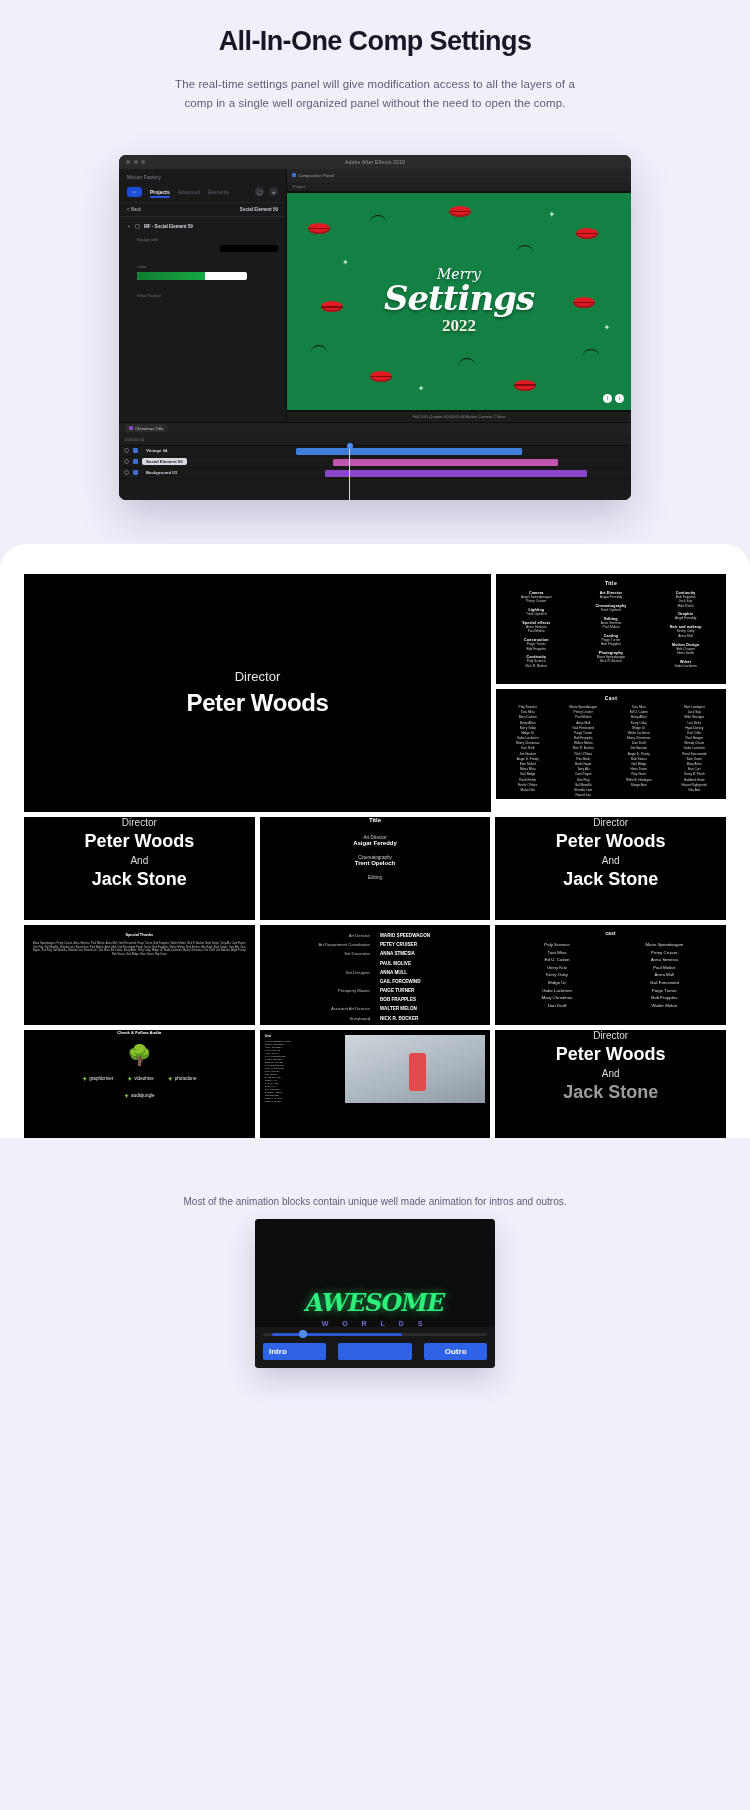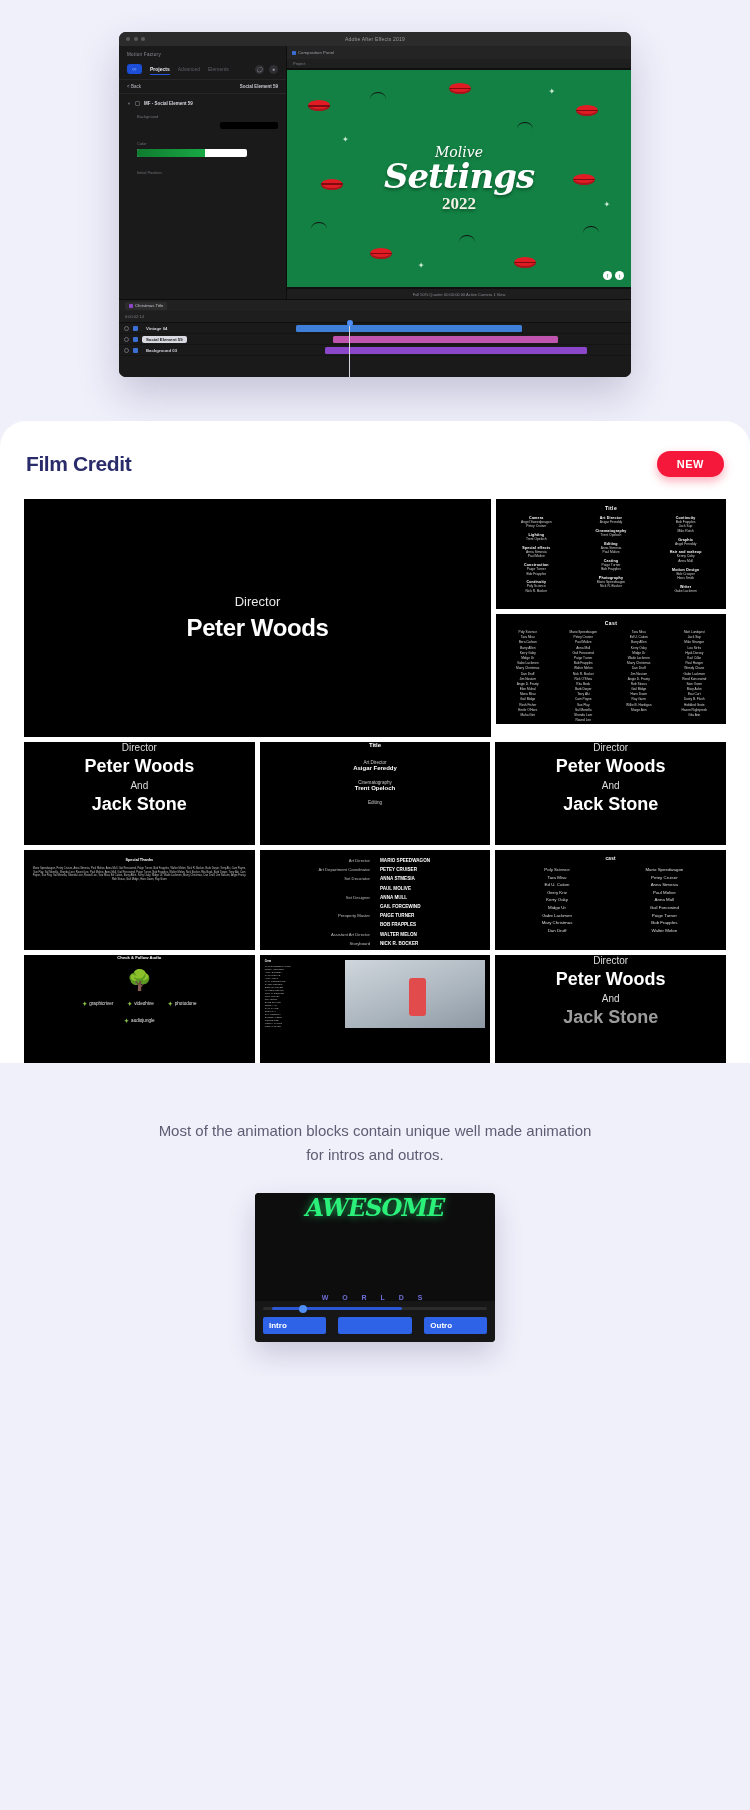--- a/index.html
+++ b/index.html
@@ -229,53 +229,57 @@
   .photo-list .l{ font-size:2.4px; color:#b9b9b9; }
   .photo-img{ flex:1; background:linear-gradient(160deg,#cfd6dc,#aab4bd 60%,#8d98a3);
               position:relative; overflow:hidden; }
   .photo-img:after{ content:""; position:absolute; left:46%; top:26%;
                     width:12%; height:56%; background:#e24b4b; border-radius:3px; }
 
   
   .sec-intro{ background:#f0f0fb; padding:34px 0 34px; text-align:center; margin-top:22px; }
   .intro-title{ font-size:19px; font-weight:bold; color:#181726; letter-spacing:-.3px;
                 margin-bottom:14px; }
-  .intro-sub{ font-size:15px; color:#5e5c72; line-height:1.6; width:450px; margin:0 auto 26px; }
+  .intro-sub{ font-size:10px; color:#5e5c72; line-height:1.6; width:450px; margin:0 auto 9px; }
   .intro-win{
     width:240px; margin:0 auto; background:#141414; border-radius:4px;
     box-shadow:0 12px 28px rgba(40,40,90,.2); overflow:hidden;
     display:flex; flex-direction:column; padding-bottom:0;
   }
   .intro-stage{ height:108px; background:#0d0d0d; display:flex; align-items:center;
-                justify-content:space-between; flex-direction:column; position:relative; }
+                justify-content:flex-end; flex-direction:column; position:relative; }
   .awesome{
     font-family:"DejaVu Serif", serif; font-style:italic; font-weight:bold;
     font-size:24px; color:#2bf07a; letter-spacing:-1px;
     text-shadow:0 0 8px rgba(43,240,122,.65);
   }
   .worlds{ margin-top:3px; font-size:7px; letter-spacing:6px; color:#6f6fd8; font-weight:bold; }
   .intro-tl{ background:#171717; padding:6px 8px 8px; }
   .tl-bar2{ height:3px; background:#2b2b2b; border-radius:2px; position:relative;
             margin-bottom:7px; }
   .tl-bar2 .fill{ position:absolute;left:4%;top:0;bottom:0;width:58%;
                   background:#2b56d4;border-radius:2px; }
   .tl-bar2 .knob{ position:absolute; left:16%; top:-2.5px; width:8px;height:8px;
                   border-radius:50%; background:#4f8ef7; }
   .io-row{ display:flex; gap:12px; }
   .io-btn{ flex:1; background:#2e63e8; color:#fff; font-size:8px; font-weight:bold;
            padding:4px 6px; border-radius:2px; }
   .io-btn.left{ text-align:left; flex:0 0 28%; }
   .io-mid{ flex:1; background:#2e63e8; border-radius:2px; }
-  .io-btn.right{ text-align:left; flex:0 0 28%; }
+  .io-btn.right{ text-align:center; flex:0 0 28%; }
 </style>
 </head>
 <body>
 
 <div class="page">
 
+  <section class="sec-hero">
+    <h1 class="hero-title">All-In-One Comp Settings</h1>
+    <p class="hero-sub">The real-time settings panel will give modification access to all the layers of a comp in a single well organized panel without the need to open the comp.</p>
+  </section>
 
   <div class="ae-wrap">
     <div class="ae-window">
 
       <div class="ae-titlebar">
         <div class="dots">
           <span class="dot"></span>
           <span class="dot"></span>
           <span class="dot"></span>
         </div>
@@ -343,21 +347,21 @@
               <span class="lash" style="left:24%;top:10%"></span>
               <span class="lash" style="left:67%;top:24%"></span>
               <span class="lash" style="left:7%;top:70%"></span>
               <span class="lash" style="left:50%;top:76%"></span>
               <span class="lash" style="left:86%;top:72%"></span>
               <span class="spark" style="left:16%;top:30%">✦</span>
               <span class="spark" style="left:76%;top:8%">✦</span>
               <span class="spark" style="left:38%;top:88%">✦</span>
               <span class="spark" style="left:92%;top:60%">✦</span>
               <div class="xmas-title">
-                <span class="xm-merry">Molive</span>
+                <span class="xm-merry">Merry</span>
                 <span class="xm-main">Settings</span>
                 <span class="xm-year">2022</span>
               </div>
               <div class="soc">
                 <i>f</i>
                 <i>t</i>
               </div>
             </div>
           </div>
           <div class="comp-toolbar">Full  50%  Quarter  00:00:00:00  Active Camera  1 View</div>
@@ -406,24 +410,20 @@
               <span class="tl-bar" style="left:16%;width:72%;background:#8b46c9"></span>
             </div>
           </div>
           <span class="playhead" style="left:45%"></span>
         </div>
       </div>
     </div>
   </div>
 
   <section class="sec-credit">
-    <div class="credit-head">
-      <h2 class="credit-title">Film Credit</h2>
-      <span class="badge-new">NEW</span>
-    </div>
 
     <div class="credit-grid">
 
       <div class="grid-row">
         <div class="card card-big">
           <span class="card-role">Director</span>
           <span class="card-person">Peter Woods</span>
         </div>
         <div class="card-col">
 

